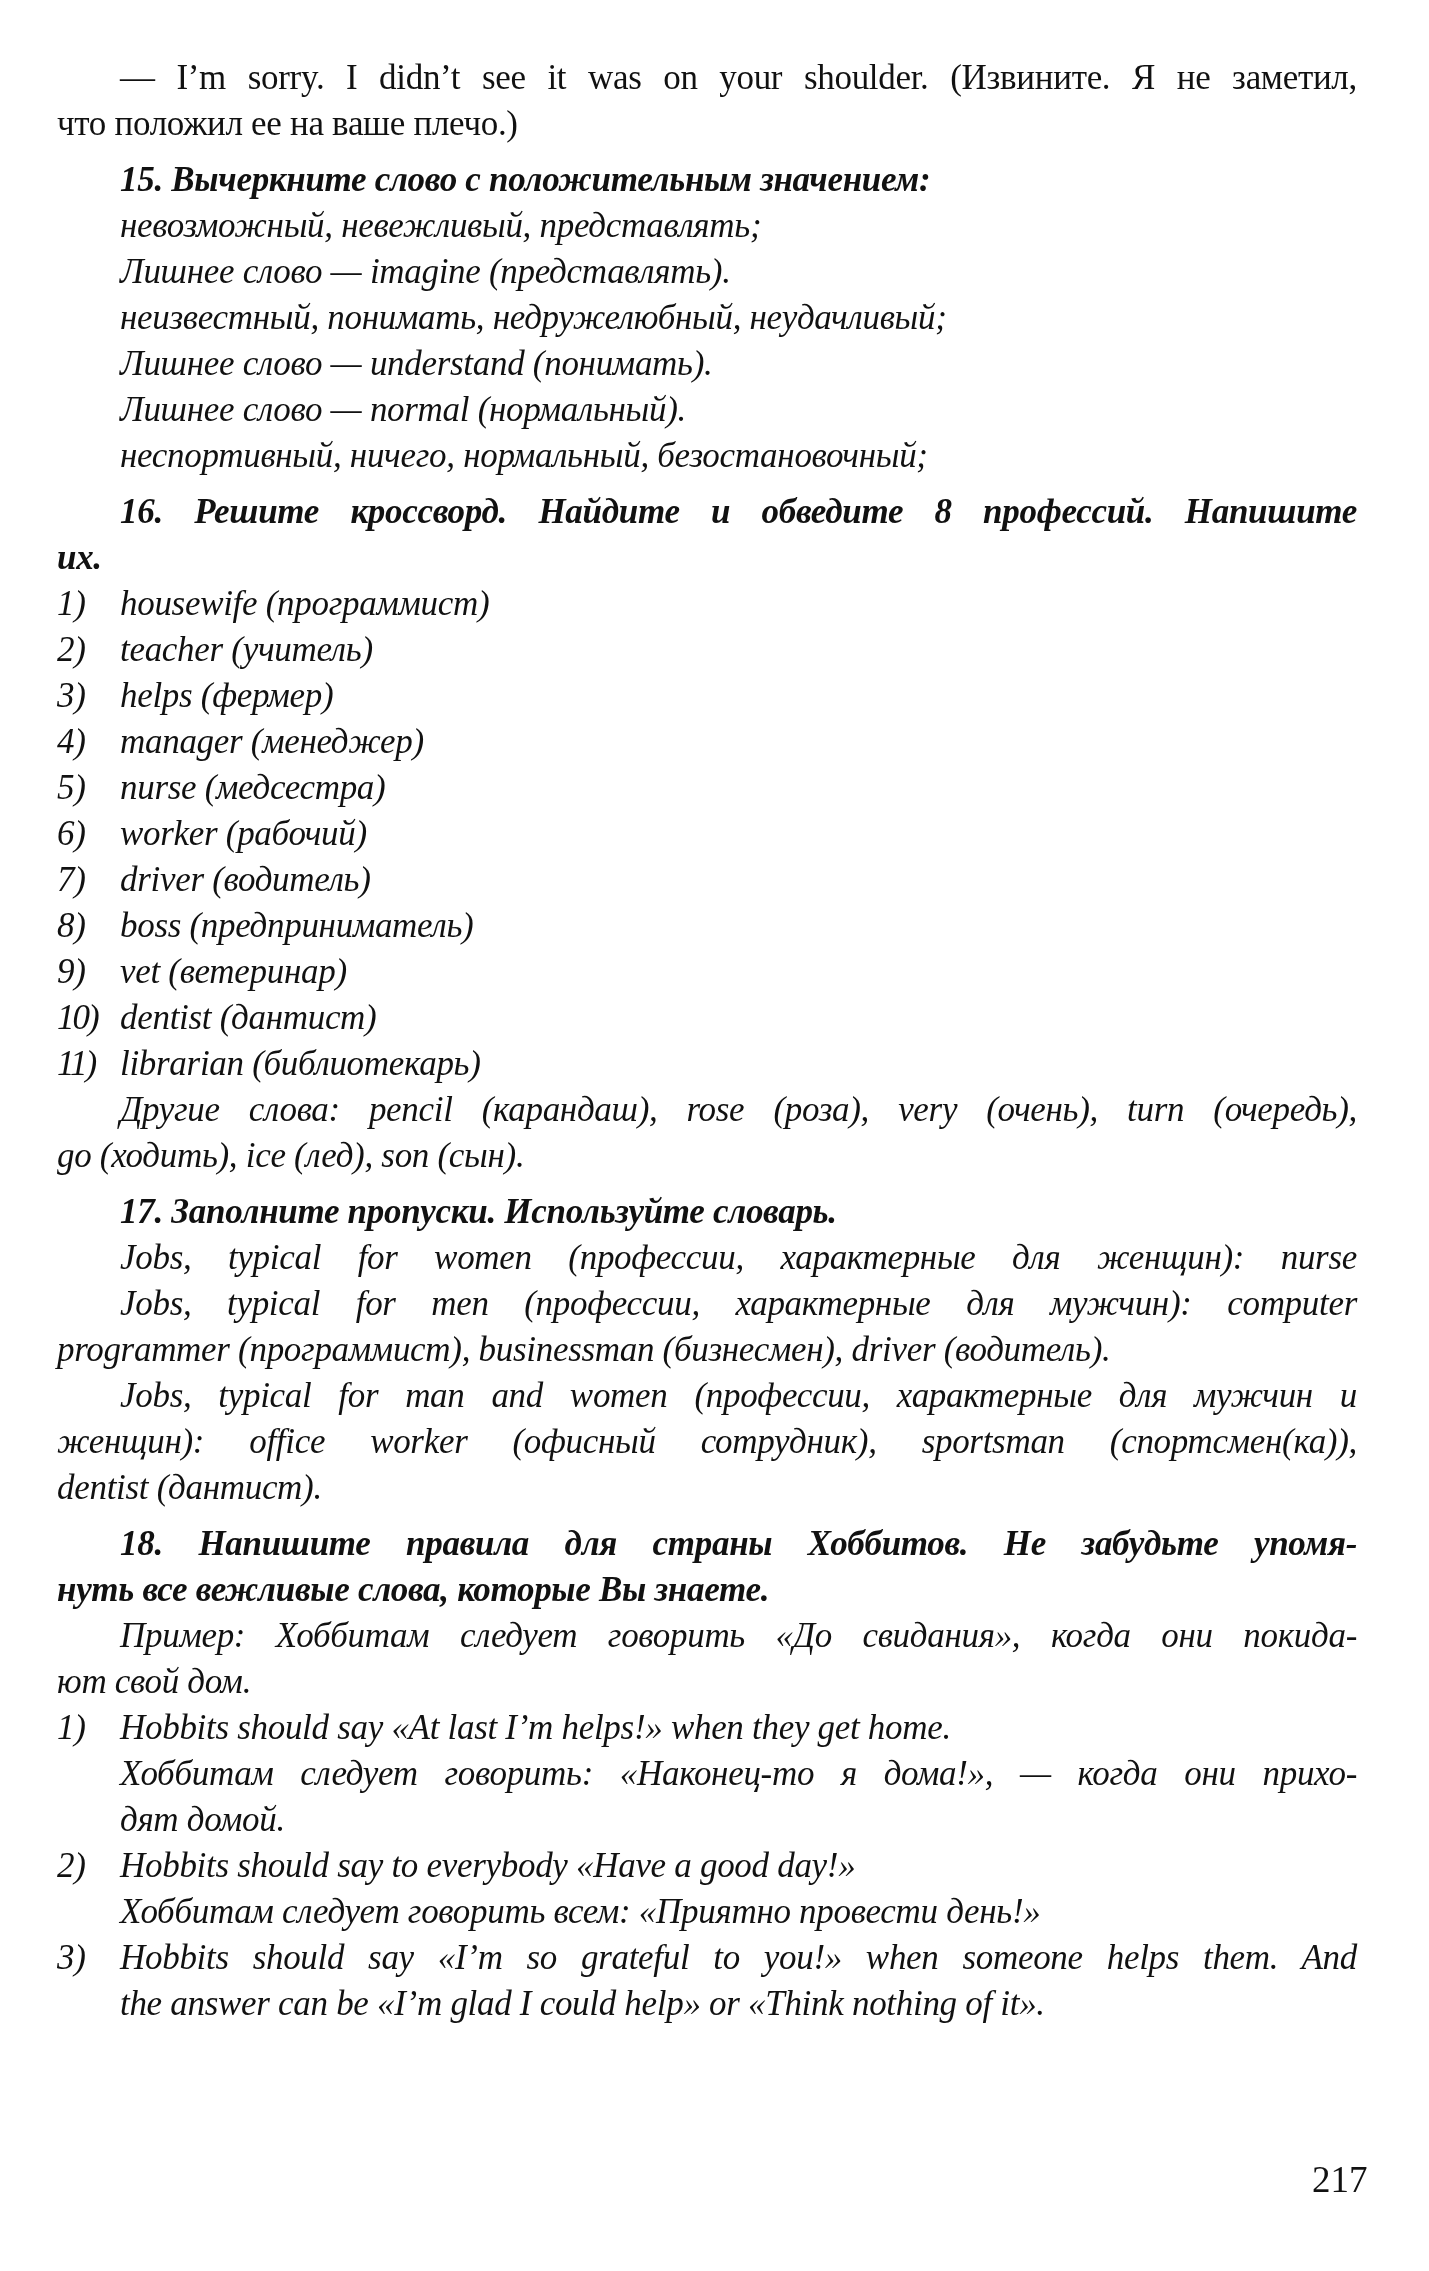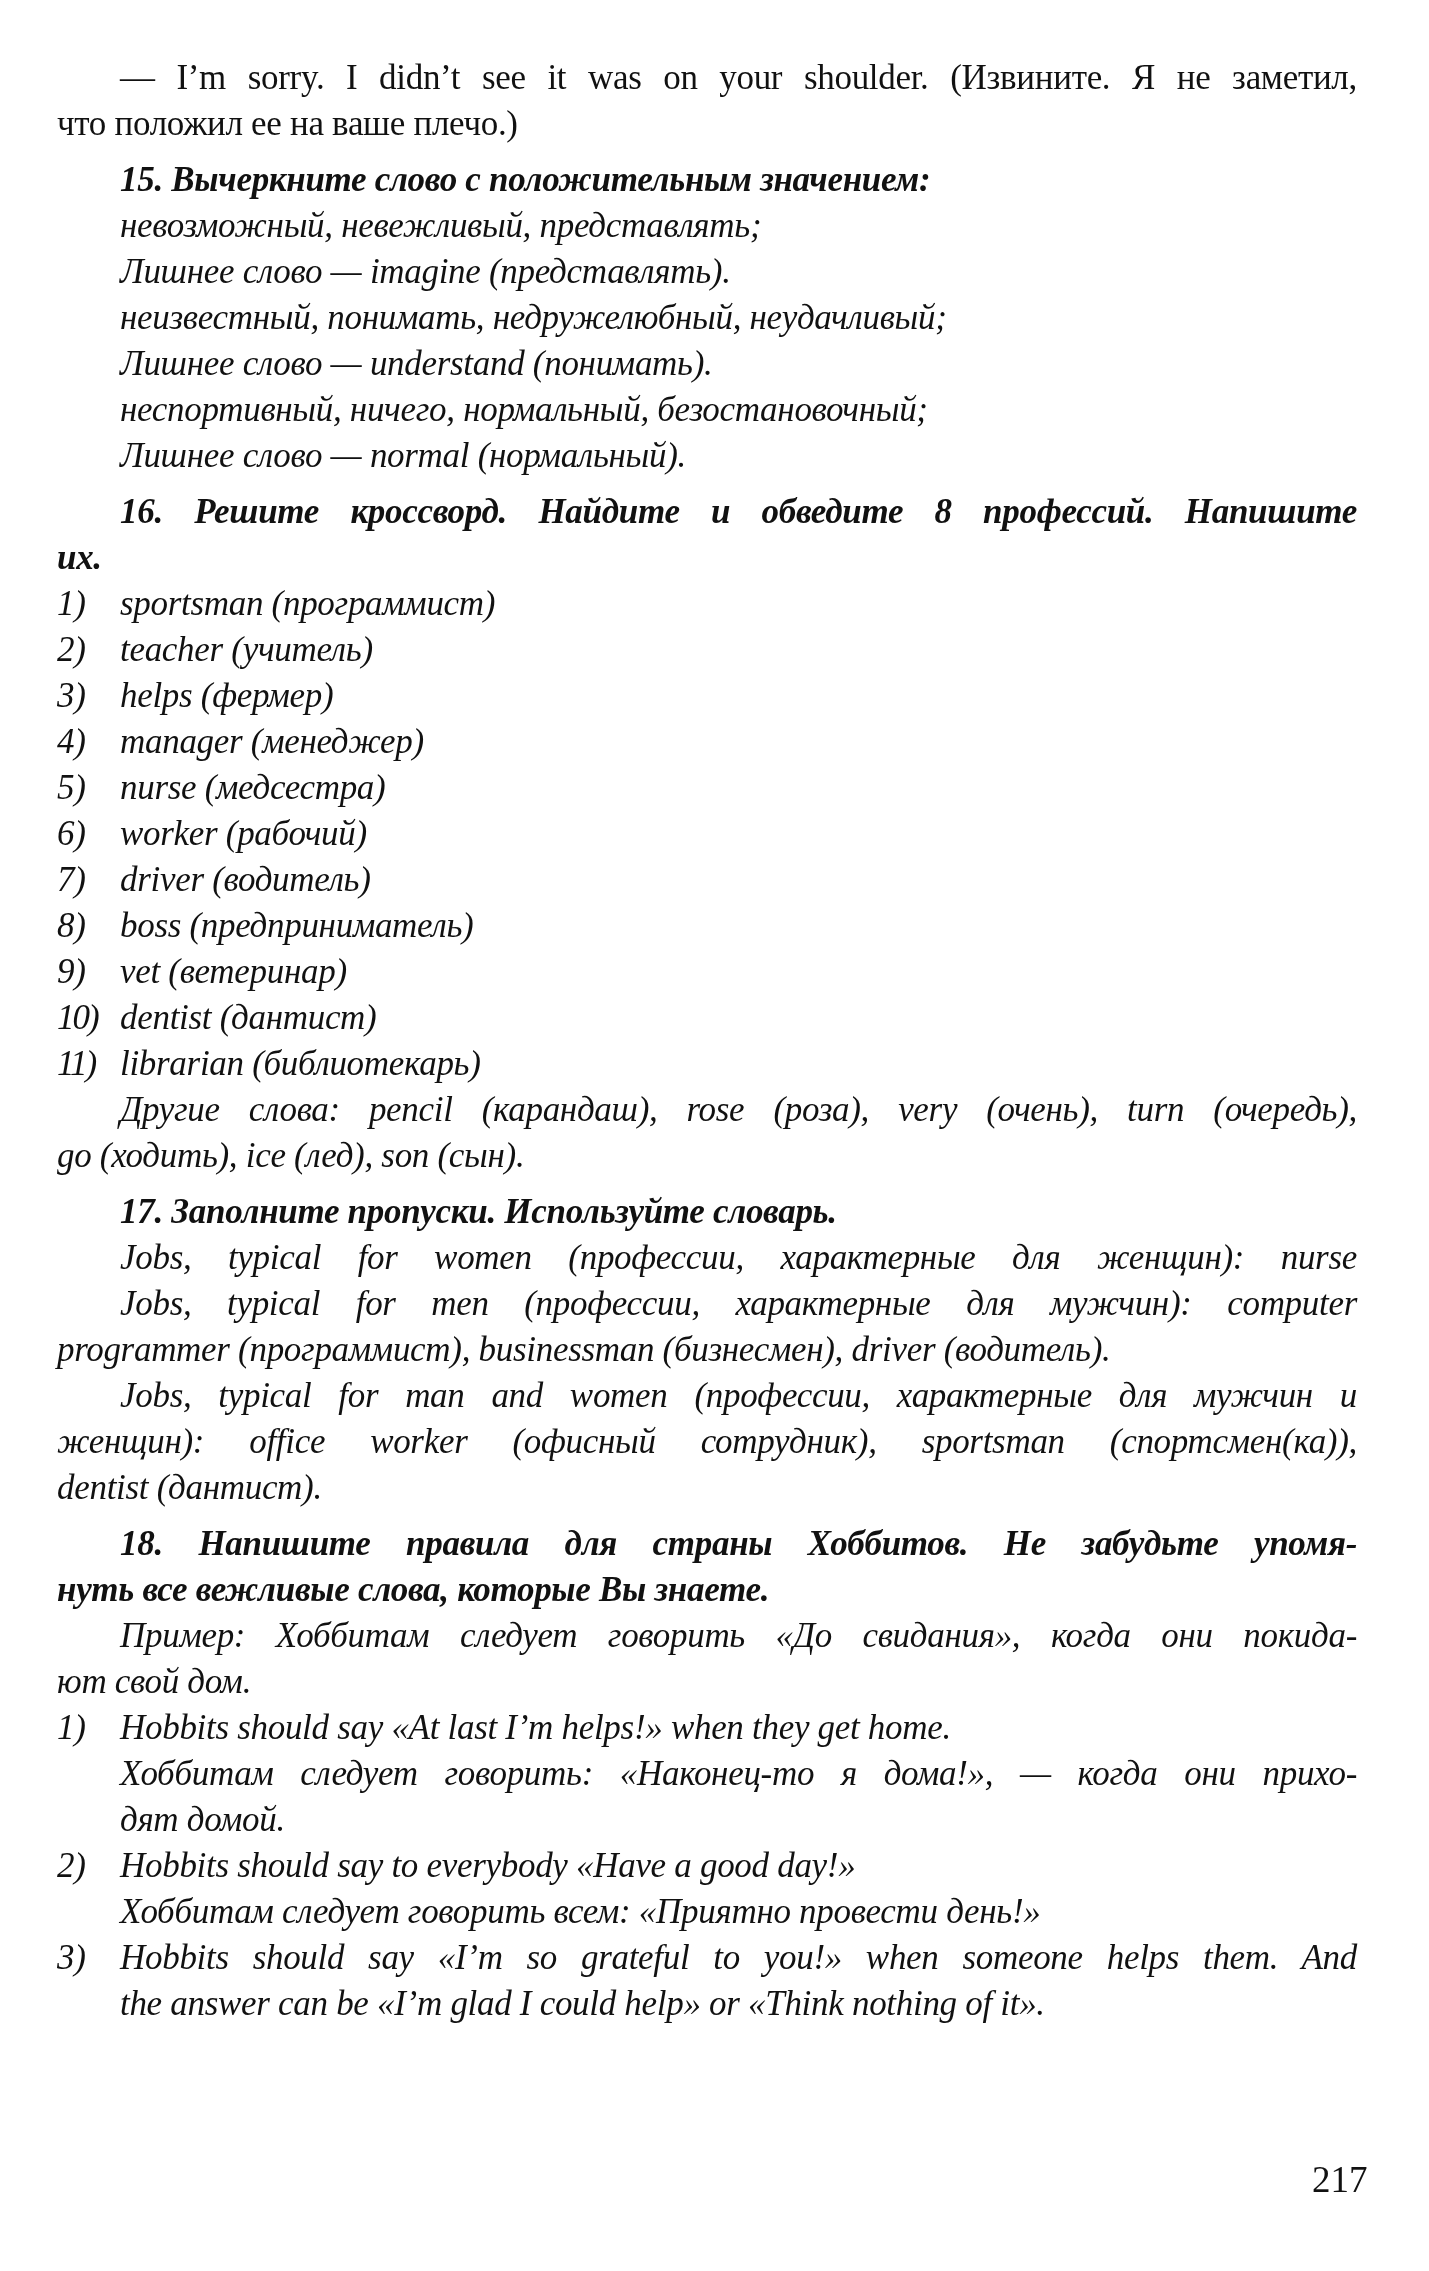--- a/index.html
+++ b/index.html
@@ -34,31 +34,31 @@
     <div class="line ind just">— I’m sorry. I didn’t see it was on your shoulder. (Извините. Я не заметил,</div>
     <div class="line">что положил ее на ваше плечо.)</div>
   </div>
 
   <div class="gap">
     <div class="line ind b">15. Вычеркните слово с положительным значением:</div>
     <div class="line ind">невозможный, невежливый, представлять;</div>
     <div class="line ind">Лишнее слово — imagine (представлять).</div>
     <div class="line ind">неизвестный, понимать, недружелюбный, неудачливый;</div>
     <div class="line ind">Лишнее слово — understand (понимать).</div>
+    <div class="line ind">Лишнее слово — normal (нормальный).</div>
     <div class="line ind">неспортивный, ничего, нормальный, безостановочный;</div>
-    <div class="line ind">Лишнее слово — normal (нормальный).</div>
   </div>
 
   <div class="gap">
     <div class="line ind b just">16. Решите кроссворд. Найдите и обведите 8 профессий. Напишите</div>
     <div class="line b">их.</div>
     <div>
       <div class="line item">
           <span class="num">1)</span>
-          <span>sportsman (программист)</span>
+          <span>housewife (программист)</span>
         </div>
       <div class="line item">
           <span class="num">2)</span>
           <span>teacher (учитель)</span>
         </div>
       <div class="line item">
           <span class="num">3)</span>
           <span>helps (фермер)</span>
         </div>
       <div class="line item">

